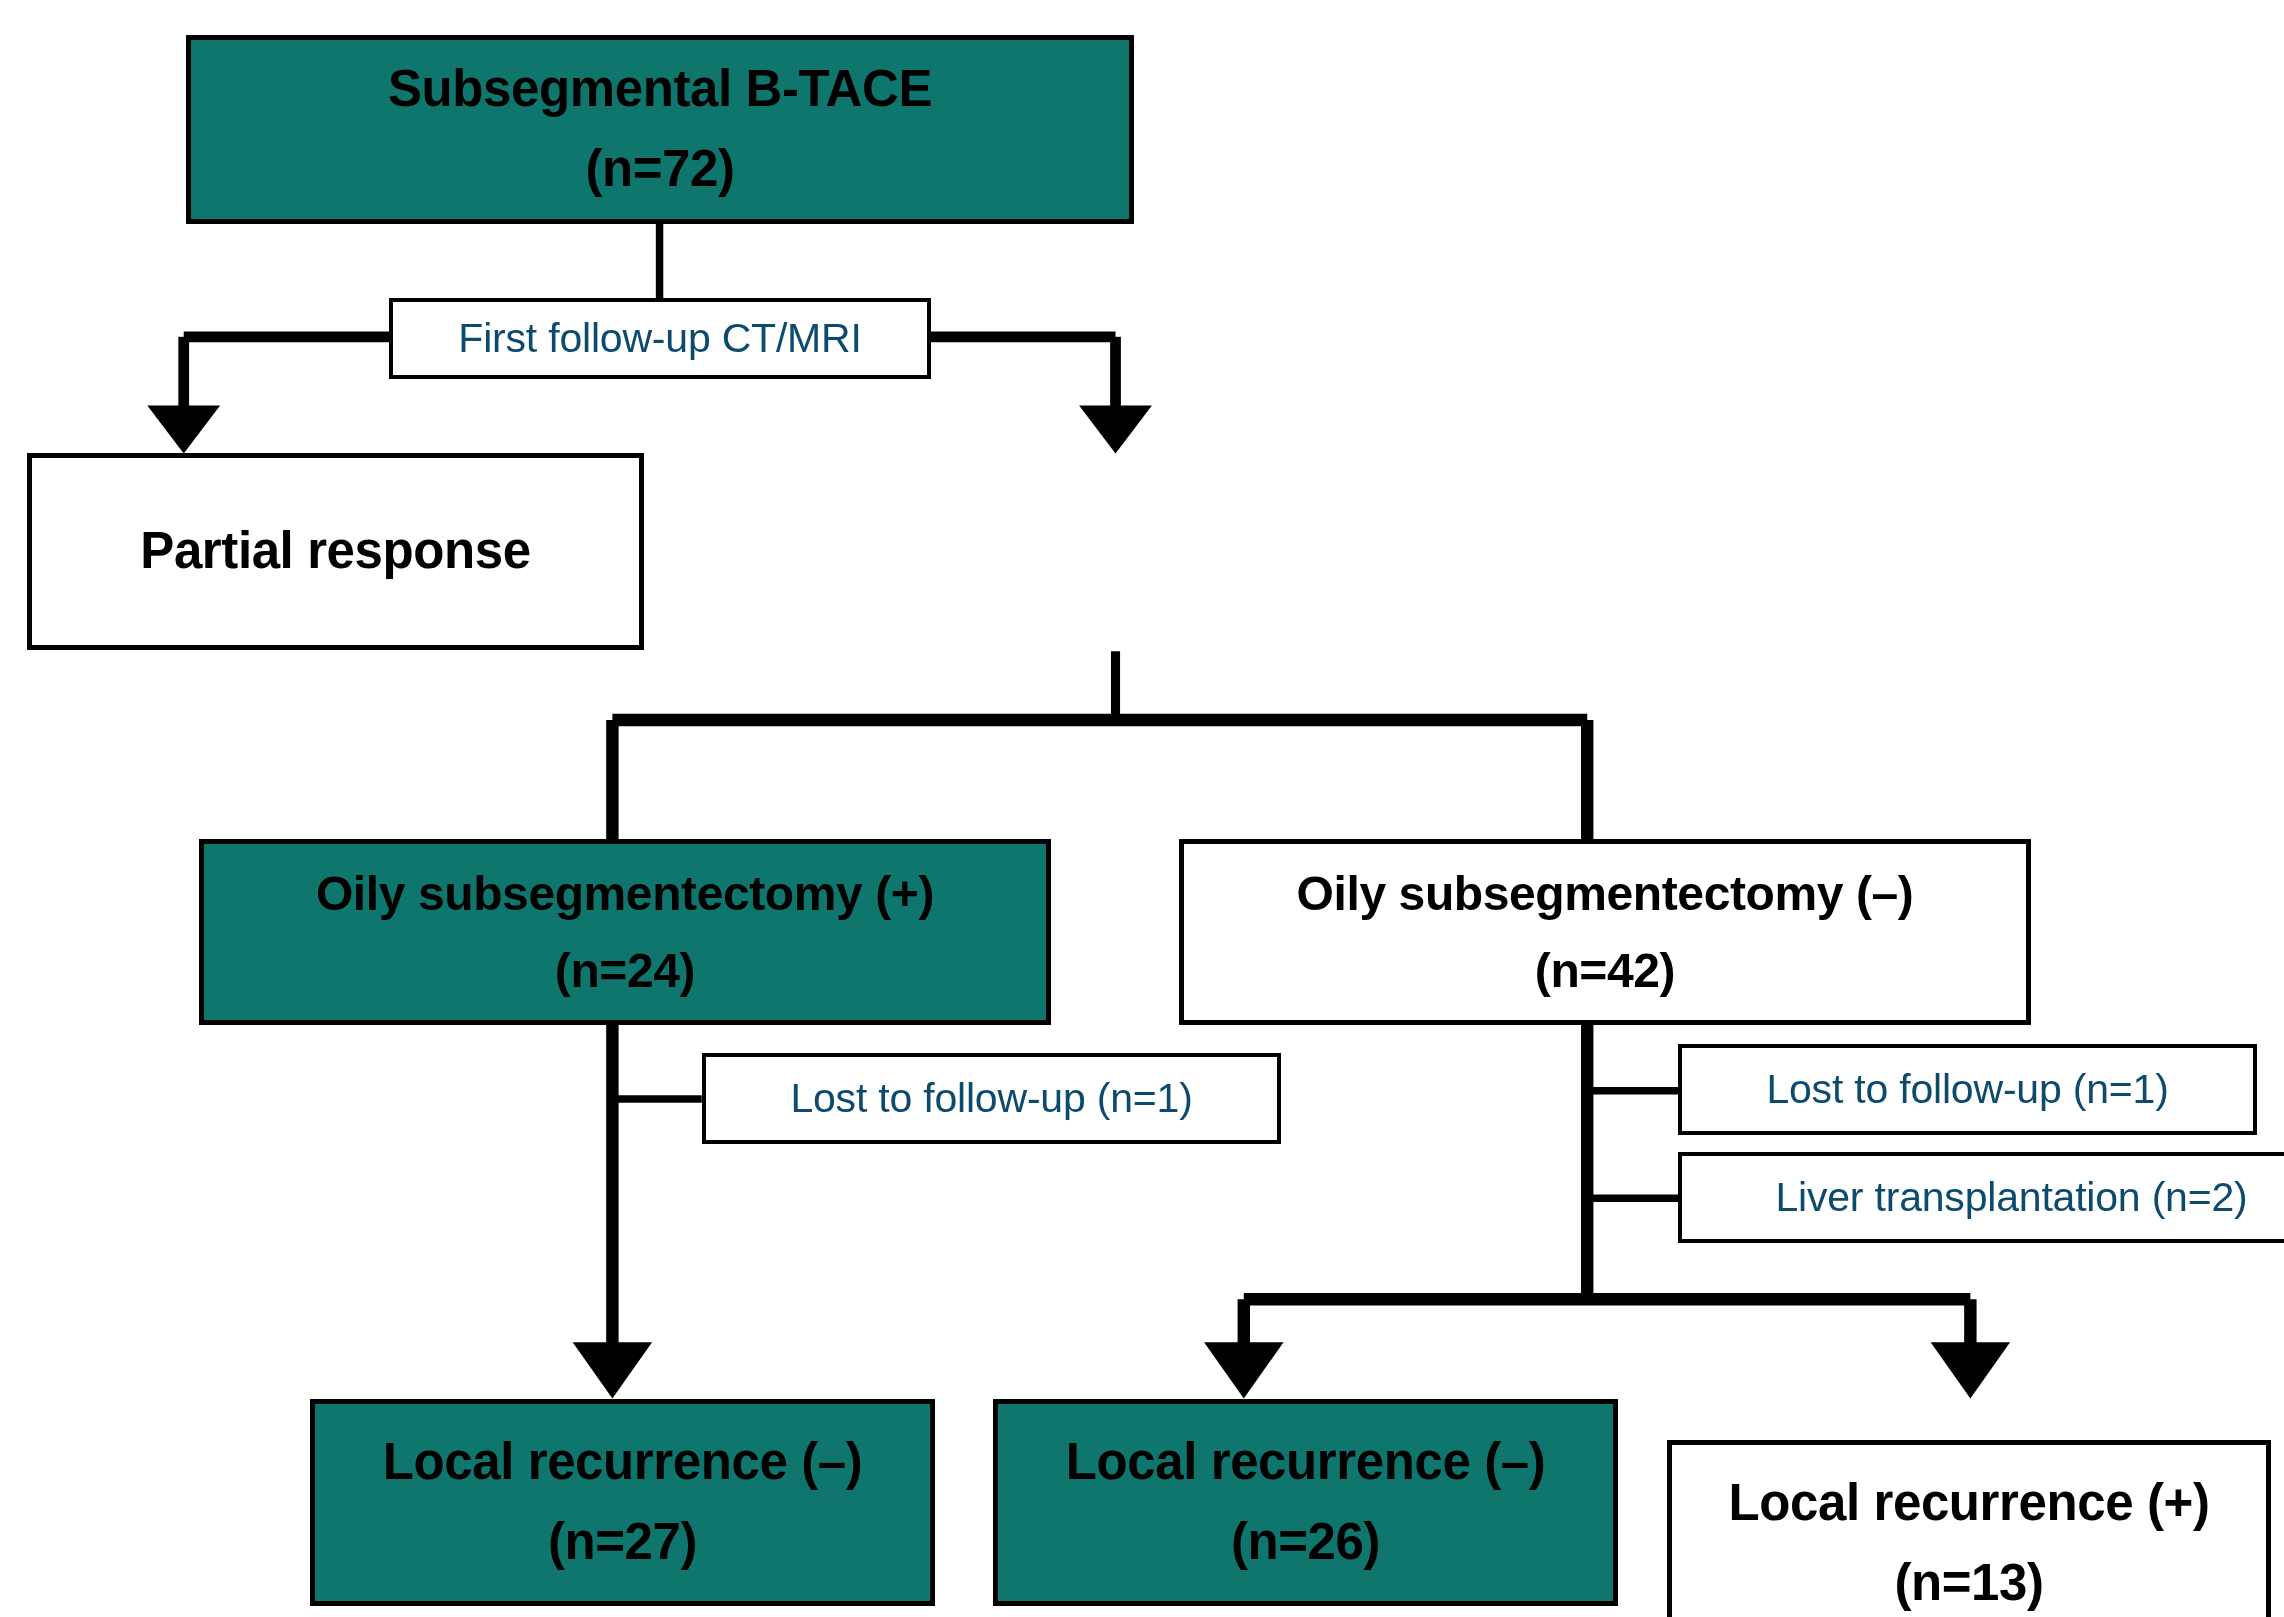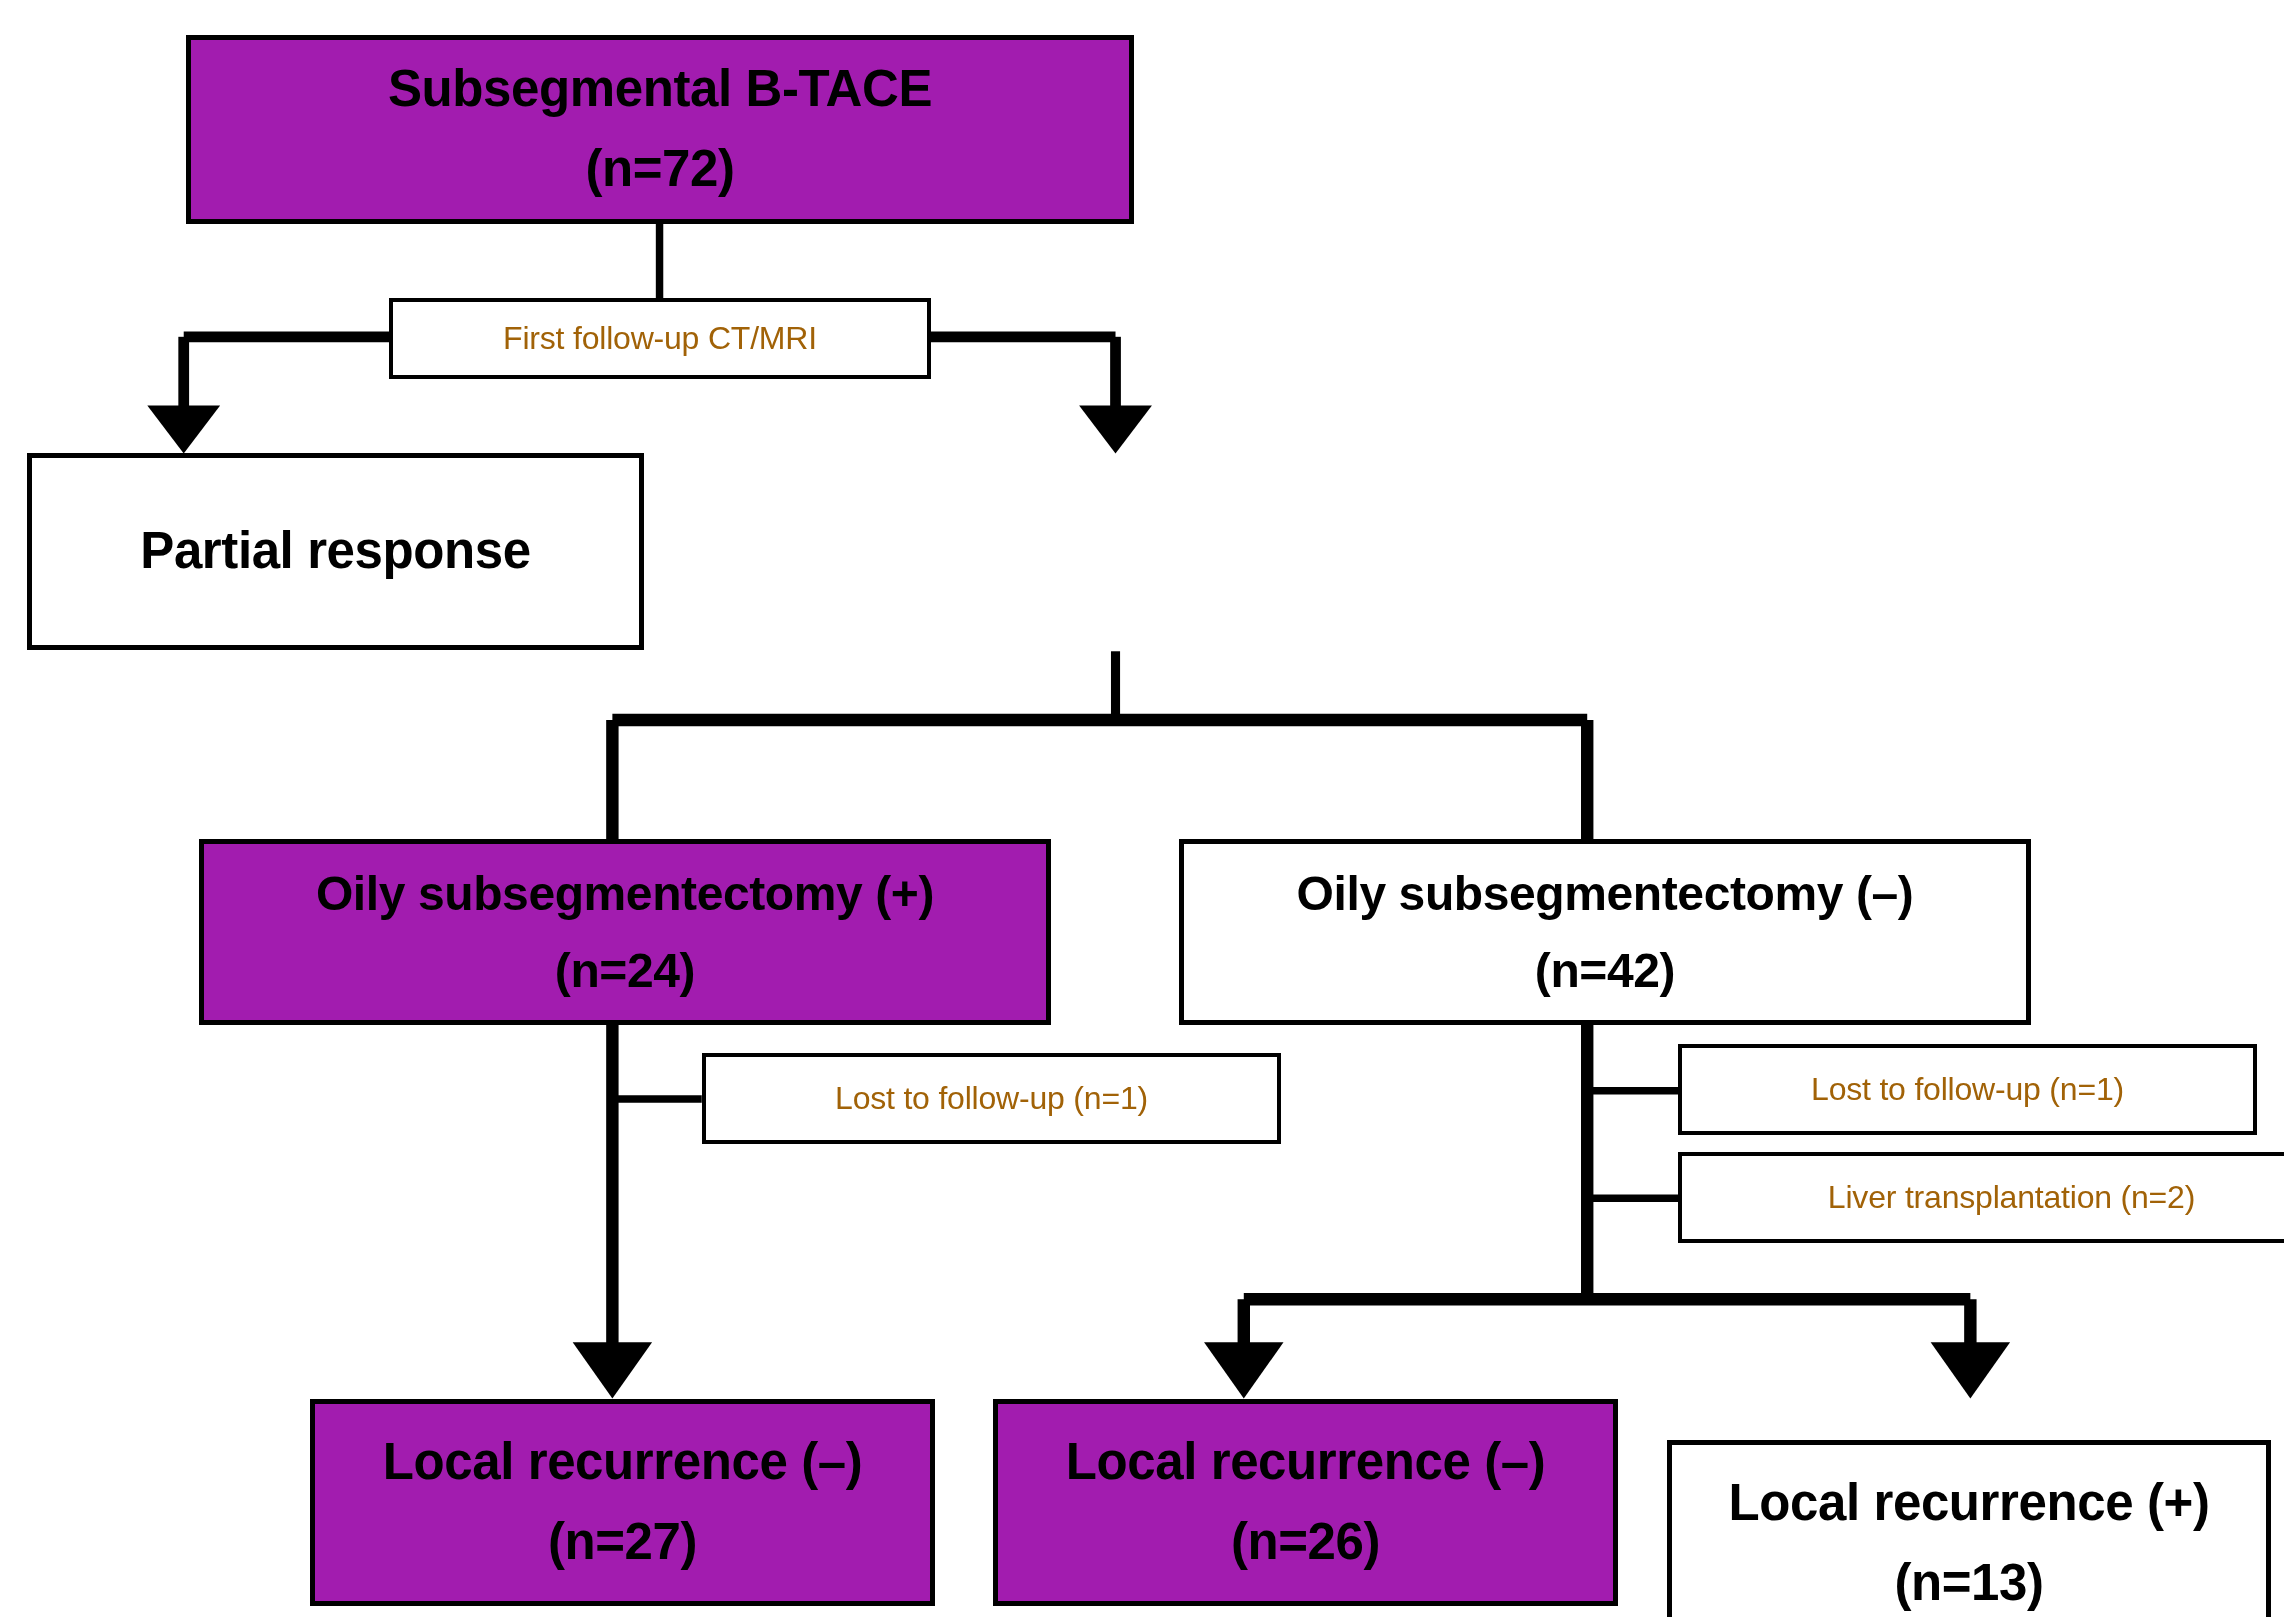--- a/index.html
+++ b/index.html
@@ -32,21 +32,21 @@
     box-sizing: border-box;
     border: 5px solid #000000;
     display: flex;
     flex-direction: column;
     align-items: center;
     justify-content: center;
     text-align: center;
     color: #000000;
     z-index: 5;
   }
-  .node.shaded { background: #a21caf; }
+  .node.shaded { background: #0f766e; }
   .node.plain  { background: #ffffff; }
 
   .node .line1,
   .node .line2 {
     display: block;
     width: 100%;
     font-weight: bold;
     letter-spacing: -0.4px;
     line-height: 1.15;
   }
@@ -63,22 +63,22 @@
   
   .chip {
     position: absolute;
     box-sizing: border-box;
     border: 4.1px solid #000000;
     background: #ffffff;
     display: flex;
     align-items: center;
     justify-content: center;
     text-align: center;
-    color: #a16207;
-    font-size: 32px;
+    color: #0c4a6e;
+    font-size: 41px;
     font-weight: normal;
     letter-spacing: -0.2px;
     z-index: 6;
   }
   .chip.centered { justify-content: center; }
 </style>
 </head>
 <body>
 
 <div id="canvas">

